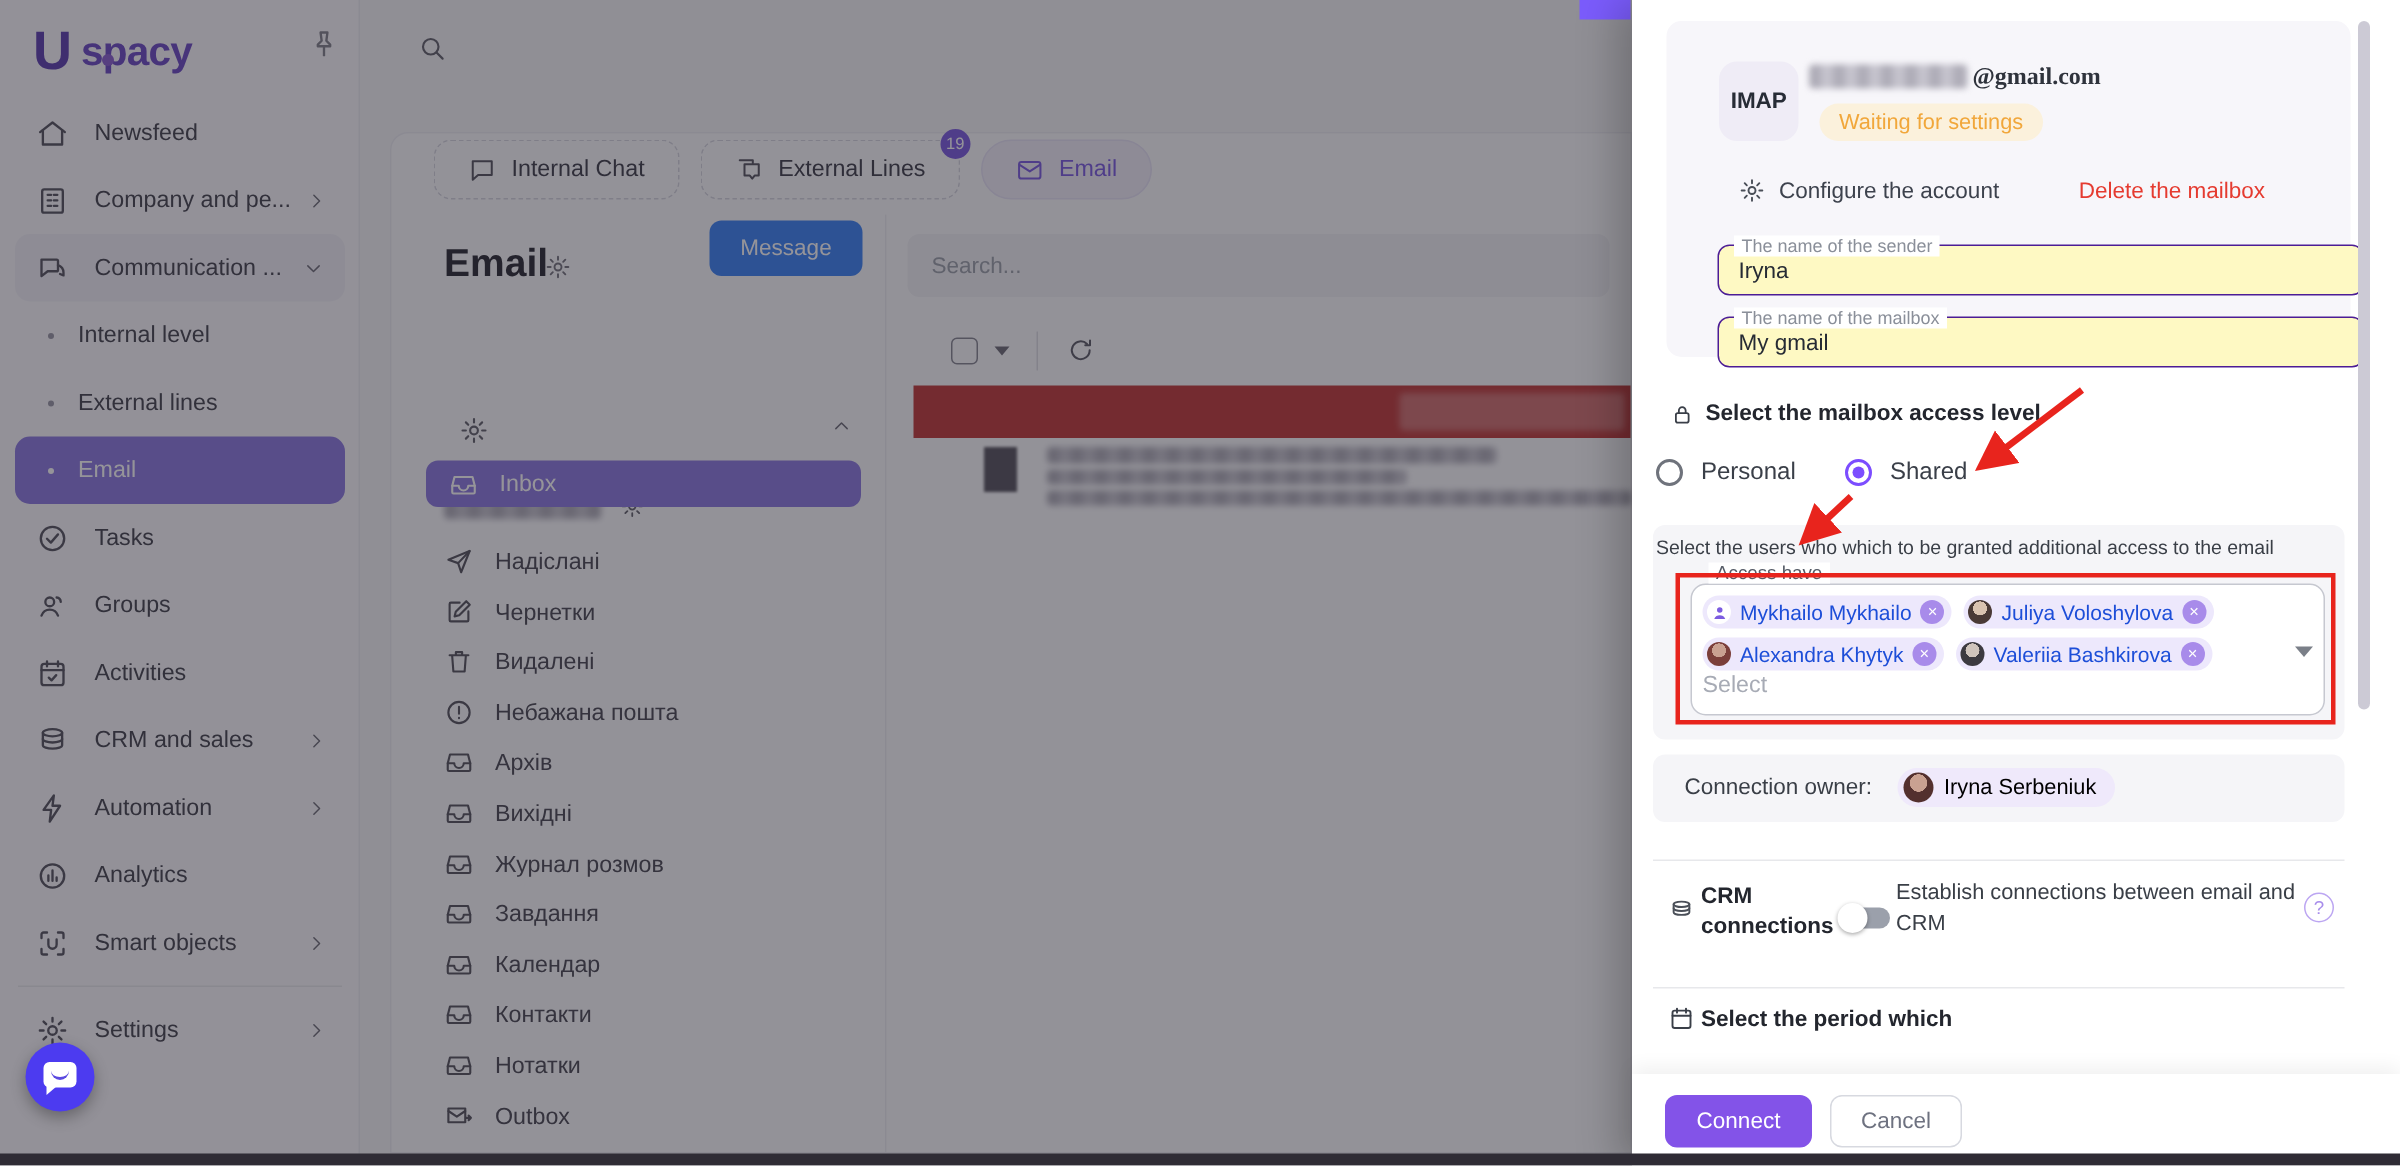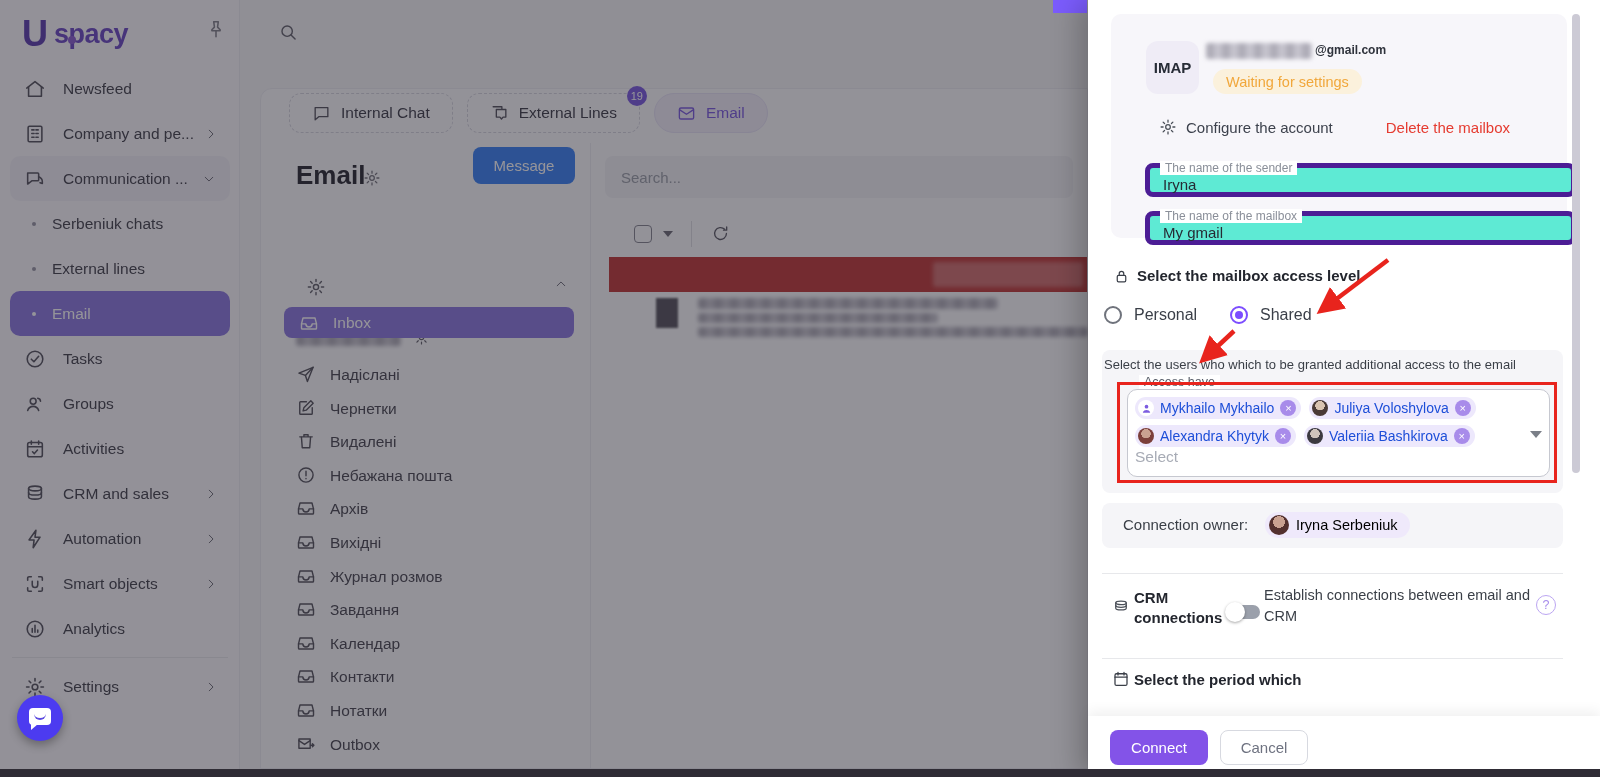--- a/index.html
+++ b/index.html
@@ -77,26 +77,26 @@
   #chat-fab .bubble { position:absolute; left:12px; top:13px; width:22px; height:17px; background:#fff; border-radius:4px; }
   #chat-fab .tail { position:absolute; left:14px; top:29px; width:0; height:0; border-left:7px solid #fff; border-bottom:6px solid transparent; }
   #chat-fab .smile { position:absolute; left:17px; top:17px; width:12px; height:8px; border:2px solid #5B4AE0; border-top:none; border-left:none; border-right:none; border-radius:0 0 10px 10px; }
   #bottom-strip { position:absolute; left:0; top:769px; width:1600px; height:8px; background:#2F2C35; z-index:300; }
 
   
   #drawer { position:absolute; left:1088px; top:0; width:512px; height:777px; background:#FFFFFF; z-index:70; box-shadow:-10px 0 26px rgba(0,0,0,0.22); }
   #hdr-card { position:absolute; left:23px; top:14px; width:456px; height:224px; background:#F7F6FA; border-radius:10px; }
   #imap-badge { position:absolute; left:35px; top:27px; width:53px; height:53px; background:#EFECF6; border-radius:12px; display:flex; align-items:center; justify-content:center; font-size:15px; font-weight:700; color:#272C36; }
   #acct-name-blur { position:absolute; left:95px; top:29px; width:106px; height:16px; }
-  #acct-email { position:absolute; left:204px; top:29px; font-size:12px; font-weight:600; color:#2F333C; }
+  #acct-email { position:absolute; left:204px; top:29px; font-size:16px; font-weight:600; color:#2F333C;font-family:Liberation Serif, serif; }
   #status-pill { position:absolute; left:102px; top:55px; height:25px; background:#FBF1DC; border-radius:13px; padding:0 13px; display:flex; align-items:center; font-size:14.5px; color:#F1A73B; }
   #cfg-gear { position:absolute; left:48px; top:104px; width:18px; height:18px; color:#4A4F58; }
   #cfg-label { position:absolute; left:75px; top:105px; font-size:15px; color:#3D424D; cursor:pointer; }
   #delete-link { position:absolute; right:57px; top:105px; font-size:15px; color:#E53B30; cursor:pointer; }
-  .tf { position:absolute; left:34px; width:431px; height:34px; background:#5eead4; border:5px solid #4c1d95; border-radius:8px; }
+  .tf { position:absolute; left:34px; width:431px; height:34px; background:#fef9c3; border:1px solid #4c1d95; border-radius:8px; }
   .tf-label { position:absolute; left:10px; top:-7px; background:#fff; padding:0 5px; font-size:12px; color:#8A8F99; white-space:nowrap; }
   .tf-value { position:absolute; left:13px; top:8px; font-size:15px; color:#262B34; }
   #tf-sender { top:149px; } #tf-mailbox { top:197px; }
 
   #lock-icon { position:absolute; left:25px; top:268px; width:17px; height:17px; color:#3A3F48; }
   #access-title { position:absolute; left:49px; top:267px; font-size:15px; font-weight:700; color:#23262E; }
   .radio { position:absolute; top:306px; display:flex; align-items:center; gap:12px; cursor:pointer; }
   #radio-personal { left:16px; } #radio-shared { left:142px; }
   .rcirc { width:18px; height:18px; border:2px solid #6F737C; border-radius:50%; }
   .rcirc.checked { border-color:#7C4DFF; position:relative; }
@@ -195,21 +195,21 @@
           </span>
           <span class="slabel">Communication ...</span>
           <span class="schev">
             <svg viewBox="0 0 24 24" fill="none" stroke="currentColor" stroke-width="1.7" stroke-linecap="round" stroke-linejoin="round">
               <path d="M5.5 9l6.5 6.5L18.5 9"></path>
             </svg>
           </span>
         </div>
         <div class="side-item sub">
           <span class="bullet"></span>
-          <span class="slabel">Serbeniuk chats</span>
+          <span class="slabel">Internal level</span>
         </div>
         <div class="side-item sub">
           <span class="bullet"></span>
           <span class="slabel">External lines</span>
         </div>
         <div class="side-item sub active">
           <span class="bullet"></span>
           <span class="slabel">Email</span>
         </div>
         <div class="side-item">
@@ -265,39 +265,39 @@
           <span class="slabel">Automation</span>
           <span class="schev">
             <svg viewBox="0 0 24 24" fill="none" stroke="currentColor" stroke-width="1.7" stroke-linecap="round" stroke-linejoin="round">
               <path d="M9 5.5l6.5 6.5L9 18.5"></path>
             </svg>
           </span>
         </div>
         <div class="side-item">
           <span class="sicon">
             <svg viewBox="0 0 24 24" fill="none" stroke="currentColor" stroke-width="1.7" stroke-linecap="round" stroke-linejoin="round">
+              <circle cx="12" cy="12" r="8.5"></circle>
+              <path d="M9 15.5v-4M12 15.5V8M15 15.5v-2.5"></path>
+            </svg>
+          </span>
+          <span class="slabel">Analytics</span>
+        </div>
+        <div class="side-item">
+          <span class="sicon">
+            <svg viewBox="0 0 24 24" fill="none" stroke="currentColor" stroke-width="1.7" stroke-linecap="round" stroke-linejoin="round">
               <path d="M4 8V5.5A1.5 1.5 0 015.5 4H8M16 4h2.5A1.5 1.5 0 0120 5.5V8M20 16v2.5a1.5 1.5 0 01-1.5 1.5H16M8 20H5.5A1.5 1.5 0 014 18.5V16"></path>
               <path d="M9 9v3.8a3 3 0 006 0V9"></path>
             </svg>
           </span>
           <span class="slabel">Smart objects</span>
           <span class="schev">
             <svg viewBox="0 0 24 24" fill="none" stroke="currentColor" stroke-width="1.7" stroke-linecap="round" stroke-linejoin="round">
               <path d="M9 5.5l6.5 6.5L9 18.5"></path>
             </svg>
           </span>
-        </div>
-        <div class="side-item">
-          <span class="sicon">
-            <svg viewBox="0 0 24 24" fill="none" stroke="currentColor" stroke-width="1.7" stroke-linecap="round" stroke-linejoin="round">
-              <circle cx="12" cy="12" r="8.5"></circle>
-              <path d="M9 15.5v-4M12 15.5V8M15 15.5v-2.5"></path>
-            </svg>
-          </span>
-          <span class="slabel">Analytics</span>
         </div>
         <div class="side-divider"></div>
         <div class="side-item">
           <span class="sicon">
             <svg viewBox="0 0 24 24" fill="none" stroke="currentColor" stroke-width="1.7" stroke-linecap="round" stroke-linejoin="round">
               <circle cx="12" cy="12" r="3.1"></circle>
               <path d="M12 2.8v2.7M12 18.5v2.7M2.8 12h2.7M18.5 12h2.7M5.5 5.5l1.9 1.9M16.6 16.6l1.9 1.9M18.5 5.5l-1.9 1.9M7.4 16.6l-1.9 1.9"></path>
             </svg>
           </span>
           <span class="slabel">Settings</span>

